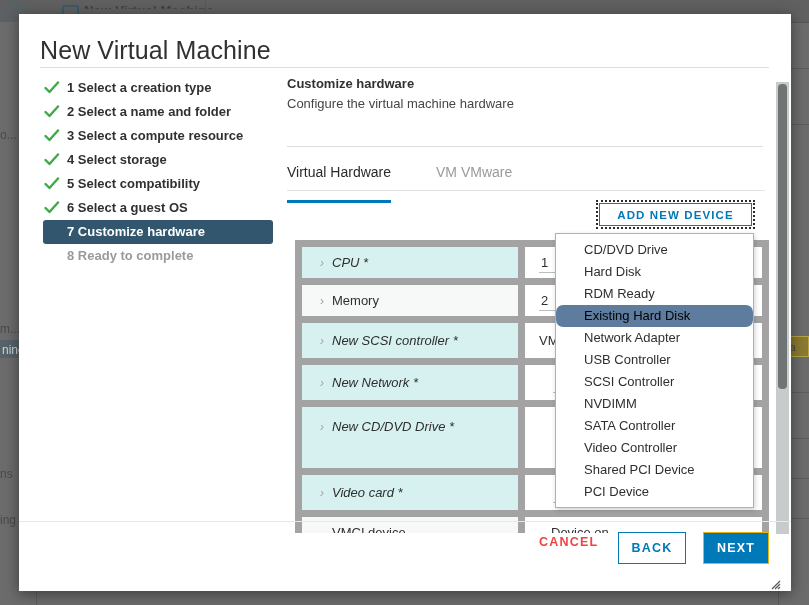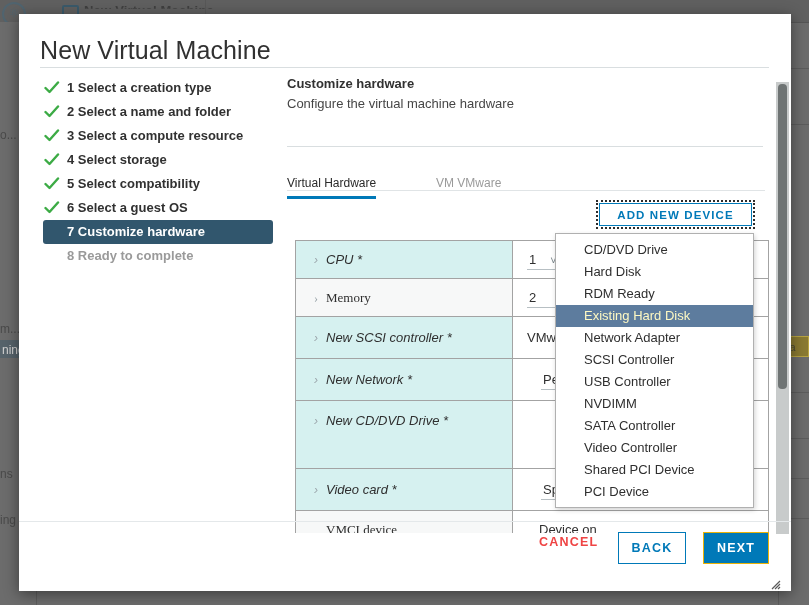--- a/index.html
+++ b/index.html
@@ -48,52 +48,52 @@
   .step.current{background:#31566d;color:#ffffff;border-radius:3px;padding-left:24px;width:206px;}
   .step.pending{color:#9a9a9a;}
 
   
   .pane{position:absolute;left:250px;top:62px;width:500px;}
   .pane-h1{font-size:13px;font-weight:bold;color:#313131;margin:0 0 5px 18px;}
   .pane-h2{font-size:13px;color:#464646;margin:0 0 0 18px;}
   .pane-rule{position:absolute;left:18px;top:70px;width:476px;height:1px;background:#d9dee0;}
 
   .tabs{position:absolute;left:18px;top:88px;width:478px;height:26px;}
-  .tab{position:absolute;top:12px;font-size:12px;color:#9a9a9a;padding-bottom:6px;cursor:pointer;white-space:nowrap;}
+  .tab{position:absolute;top:0;font-size:14px;color:#9a9a9a;padding-bottom:20px;cursor:pointer;white-space:nowrap;}
   .tab.active{color:#2a2a2a;border-bottom:3px solid #0079b8;}
   .tabs-underline{position:absolute;left:18px;top:114px;width:478px;height:1px;background:#e0e4e6;}
 
   .addbtn{
     position:absolute;left:580px;top:189px;width:153px;height:23px;
     background:#ffffff;border:1px solid #0079b8;color:#0079b8;
     font-size:11.5px;font-weight:bold;letter-spacing:1.1px;cursor:pointer;
     outline:2px dotted #2b2b2b;outline-offset:1px;
   }
 
   
   .hwwrap{position:absolute;left:276px;top:226px;width:474px;height:293px;overflow:hidden;}
   .hwtable{width:474px;border-collapse:collapse;}
-  .hwtable td{border:1px solid #a3a3a3;font-size:13px;color:#2f2f2f;vertical-align:middle;}
+  .hwtable td{border:7px solid #a3a3a3;font-size:13px;color:#2f2f2f;vertical-align:middle;}
   .hw-name{width:186px;padding:0 0 0 18px;font-style:italic;white-space:nowrap;}
   .hw-name.plain{font-style:normal;padding-left:30px;}
   .hw-val{padding-left:14px;}
   .row-cyan .hw-name{background:#d6f1f0;}
-  .row-grey .hw-name{background:#f7f8f8;font-family:Liberation Serif, serif;}
+  .row-grey .hw-name{background:#f7f8f8;}
   .chev{color:#9aa5aa;font-size:12px;margin-right:8px;}
   .field{display:inline-block;border-bottom:1px solid #b7bfc3;min-width:52px;padding:2px 6px 2px 2px;}
   .field.wide{min-width:120px;}
   .sel-caret{color:#7d888d;margin-left:14px;font-size:11px;}
 
   
   .dropdown{
     position:absolute;left:536px;top:219px;width:197px;background:#ffffff;
     border:1px solid #b0b0b0;box-shadow:1px 2px 5px rgba(0,0,0,.18);padding:5px 0 4px 0;
   }
   .dd-item{height:22px;line-height:22px;font-size:13px;color:#2f2f2f;padding-left:28px;cursor:pointer;white-space:nowrap;}
-  .dd-item.selected{background:#5d7c9e;color:#fef9c3;}
+  .dd-item.selected{background:#5d7c9e;color:#000000;border-radius:7px;}
 
   
   .sb-track{position:absolute;left:757px;top:68px;width:13px;height:452px;background:#c8cbcb;}
   .sb-thumb{position:absolute;left:759px;top:70px;width:9px;height:305px;background:#6f7474;border-radius:4px;cursor:pointer;}
 
   
   .footer-rule{position:absolute;left:0;top:507px;width:772px;height:1px;background:#e4e8ea;}
   .btn{position:absolute;font-size:12.5px;font-weight:bold;letter-spacing:1.2px;cursor:pointer;}
   .btn-cancel{left:510px;top:515px;background:transparent;border:none;color:#ef4444;padding:6px 10px;}
   .btn-back{left:599px;top:518px;width:68px;height:32px;background:#ffffff;border:1px solid #0079b8;color:#0079b8;}
@@ -266,22 +266,22 @@
     </tbody>
       </table>
   </div>
 
   <div class="dropdown">
     <div class="dd-item">CD/DVD Drive</div>
     <div class="dd-item">Hard Disk</div>
     <div class="dd-item">RDM Ready</div>
     <div class="dd-item selected">Existing Hard Disk</div>
     <div class="dd-item">Network Adapter</div>
+    <div class="dd-item">USB Controller</div>
     <div class="dd-item">SCSI Controller</div>
-    <div class="dd-item">USB Controller</div>
     <div class="dd-item">NVDIMM</div>
     <div class="dd-item">SATA Controller</div>
     <div class="dd-item">Video Controller</div>
     <div class="dd-item">Shared PCI Device</div>
     <div class="dd-item">PCI Device</div>
   </div>
 
   <div class="sb-track"></div>
   <div class="sb-thumb"></div>
 

